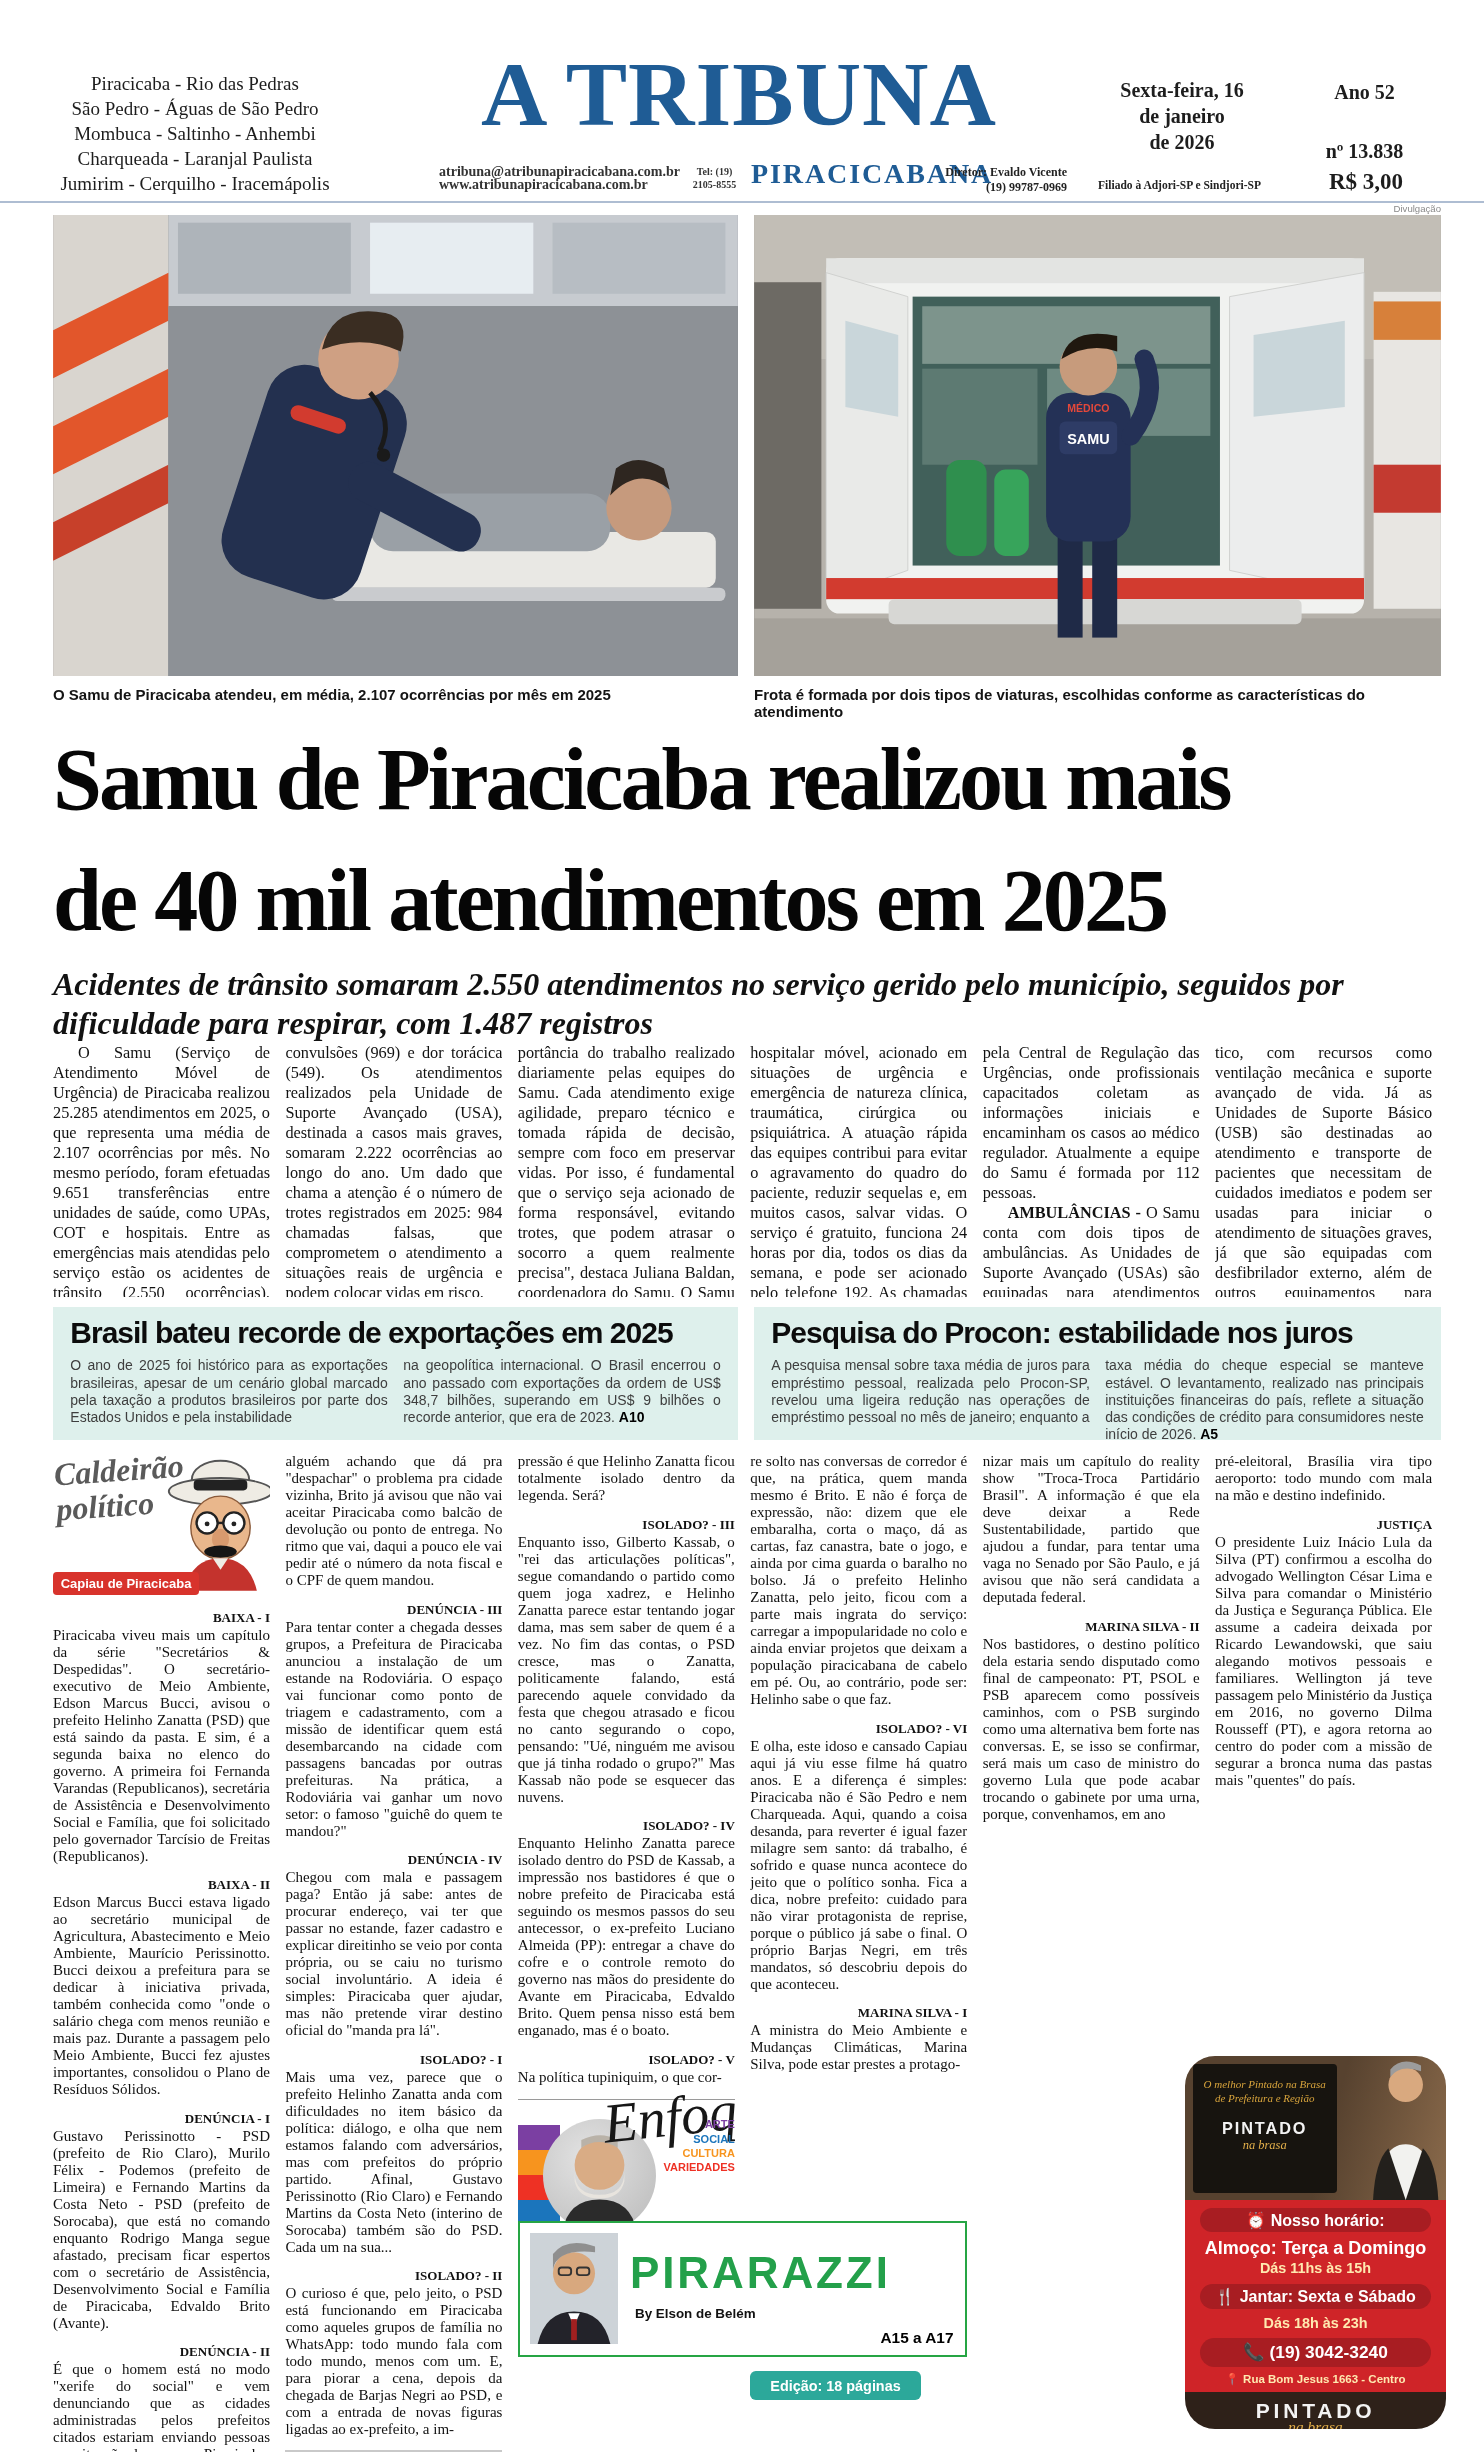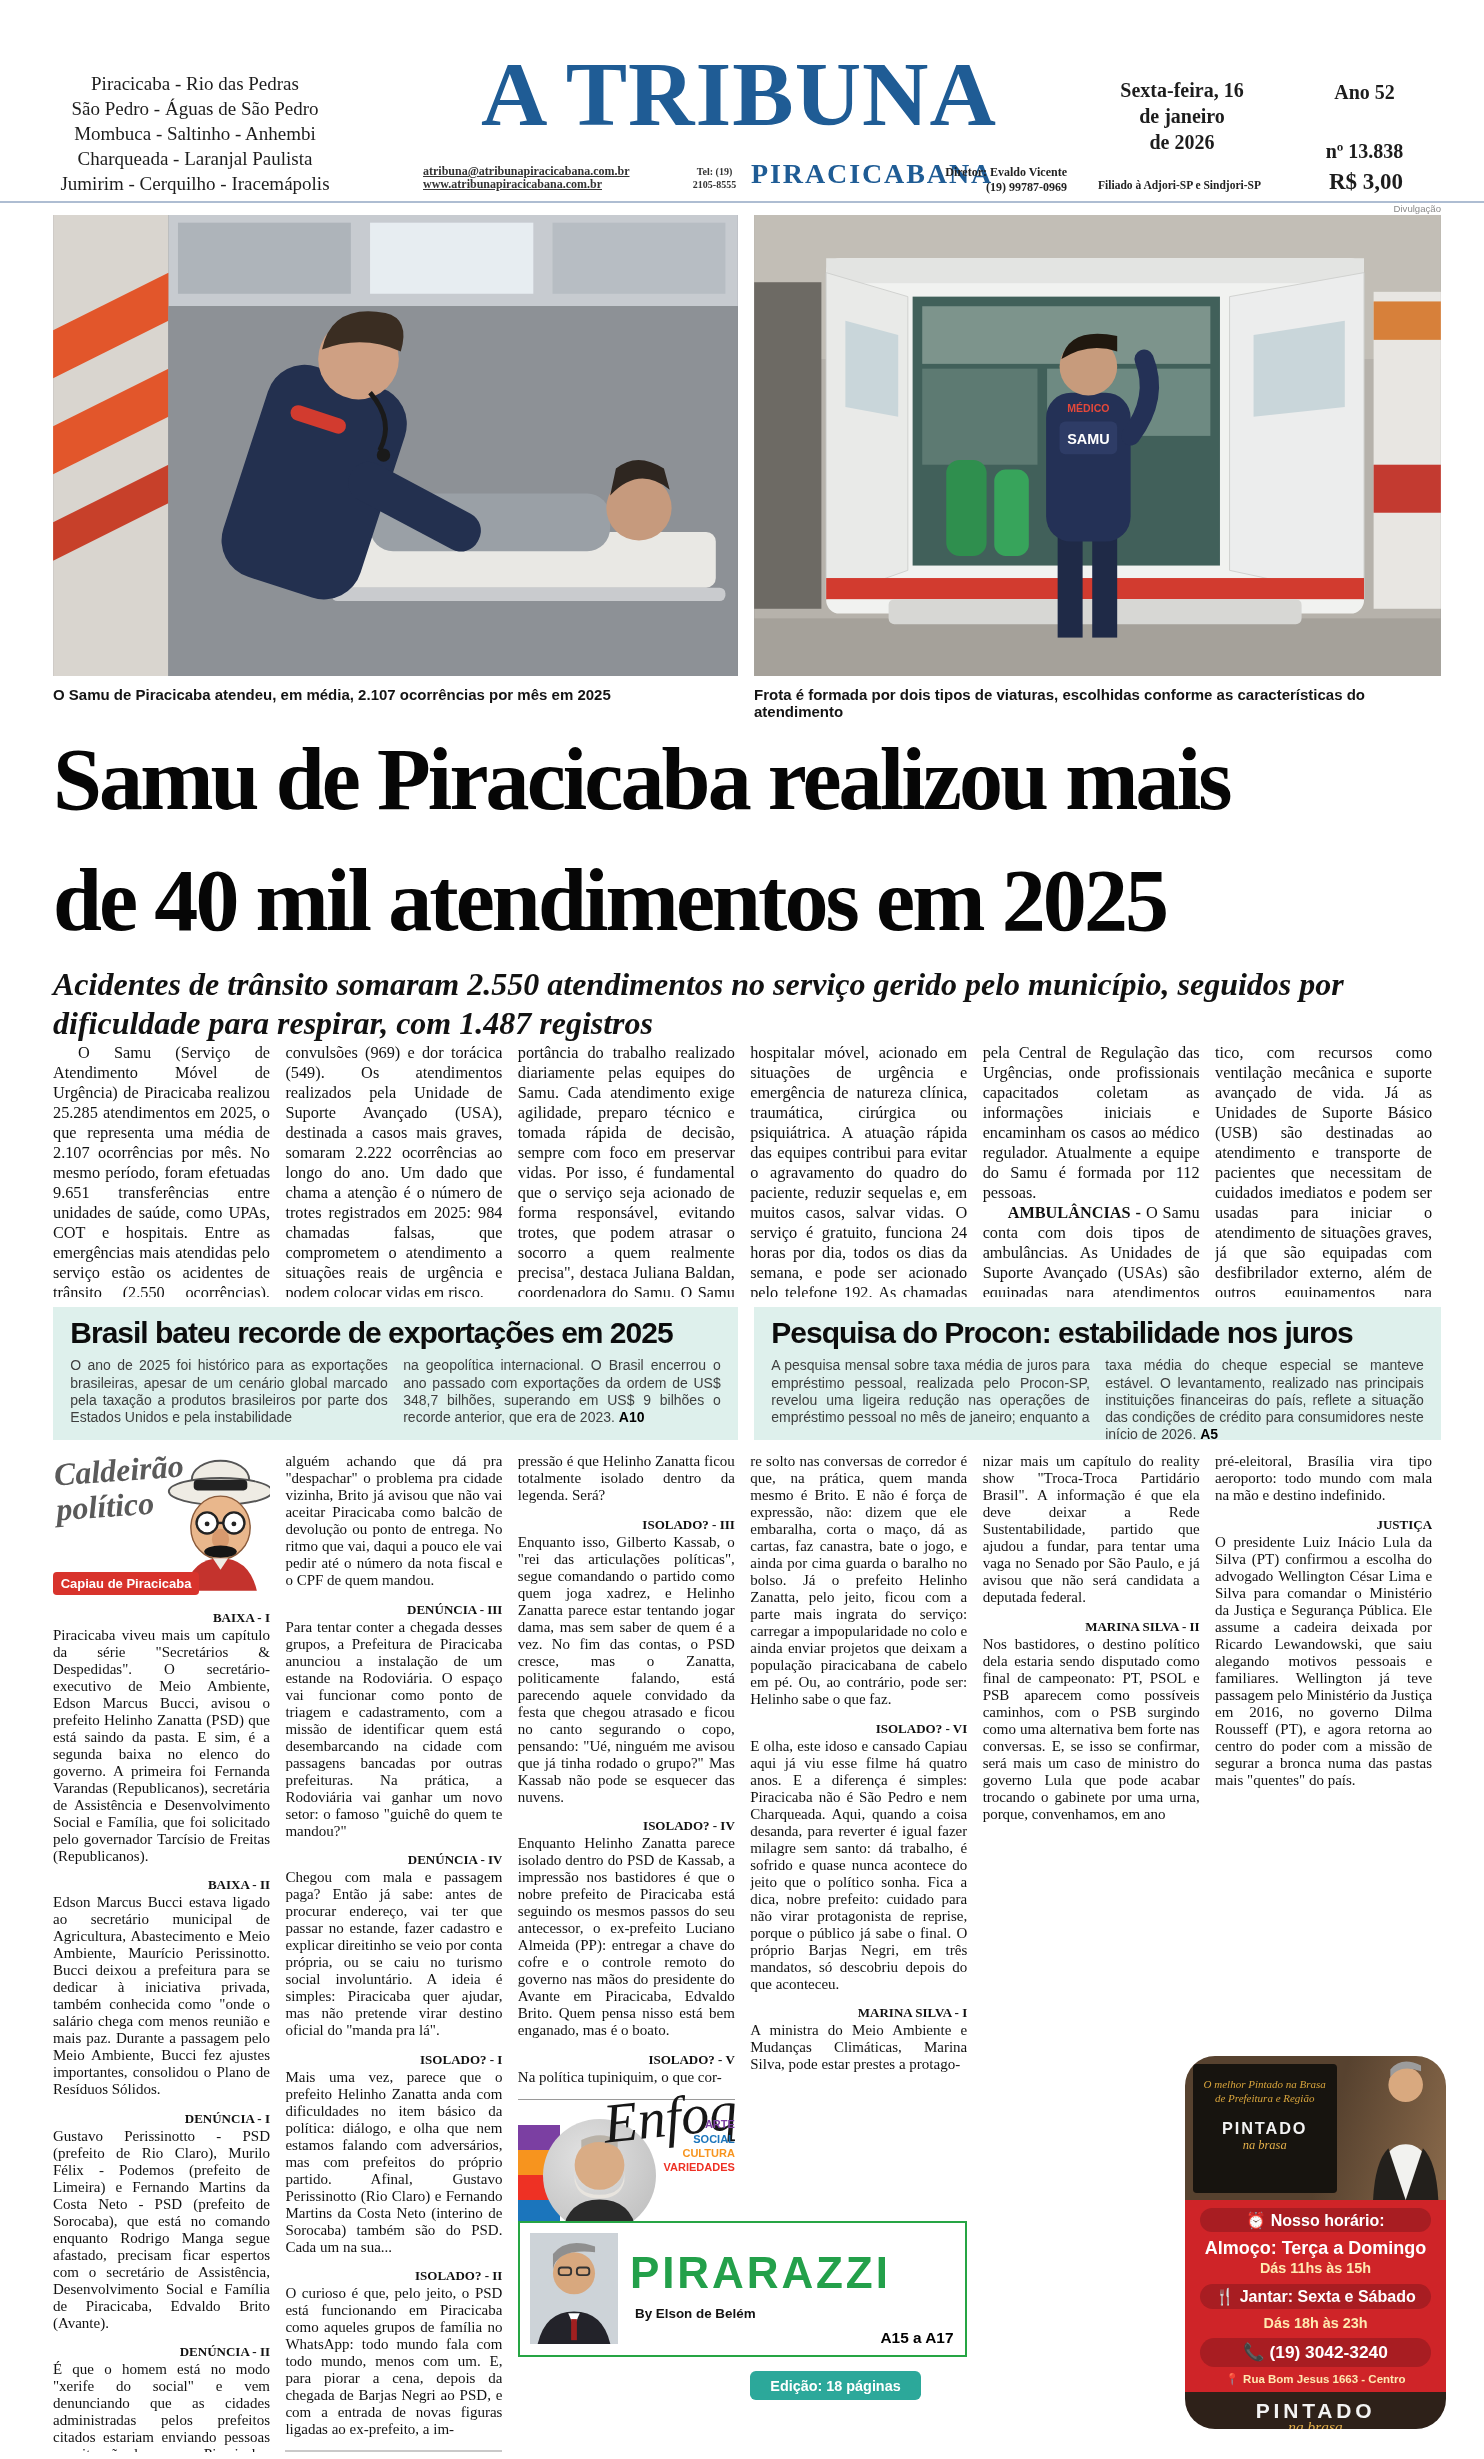--- a/index.html
+++ b/index.html
@@ -5,22 +5,22 @@
   * { margin:0; padding:0; box-sizing:border-box; }
   html,body { background:#e9e9e9; }
   .page{ position:relative; width:1484px; height:2459px; background:#ffffff;
          font-family:"Liberation Serif", serif; color:#111; overflow:hidden; margin:0 auto;}
 
   
   .cities{ position:absolute; left:46px; top:71px; width:298px; text-align:center;
            font-weight:normal; font-size:19px; line-height:25px; color:#1d1d1d;}
   .mast-title{ position:absolute; left:403px; top:46px; width:672px; text-align:center;
            font-weight:bold; font-size:92px; line-height:96px; color:#1f5c95; letter-spacing:1px; }
-  .mast-contact{ position:absolute; left:423px; top:165px; width:259px; font-weight:bold;
-           font-size:12px; line-height:13.4px; color:#333;text-decoration:underline;}
+  .mast-contact{ position:absolute; left:439px; top:165px; width:259px; font-weight:bold;
+           font-size:14px; line-height:13.4px; color:#333;}
   .mast-tel{ position:absolute; left:684px; top:165px; width:61px; text-align:center;
            font-weight:bold; font-size:10px; line-height:13.4px; color:#333;}
   .mast-edition{ position:absolute; left:751px; top:158px; width:240px; font-weight:bold;
            font-size:28px; letter-spacing:1.9px; color:#1f5c95;}
   .mast-director{ position:absolute; left:863px; top:165px; width:204px; text-align:right;
            font-weight:bold; font-size:12px; line-height:15.4px; color:#222;}
   .mast-date{ position:absolute; left:1093px; top:77px; width:178px; text-align:center;
            font-weight:bold; font-size:20px; line-height:26px; color:#1d1d1d;}
   .mast-ano{ position:absolute; left:1295px; top:81px; width:139px; text-align:center;
            font-weight:bold; font-size:20px; color:#1d1d1d;}

